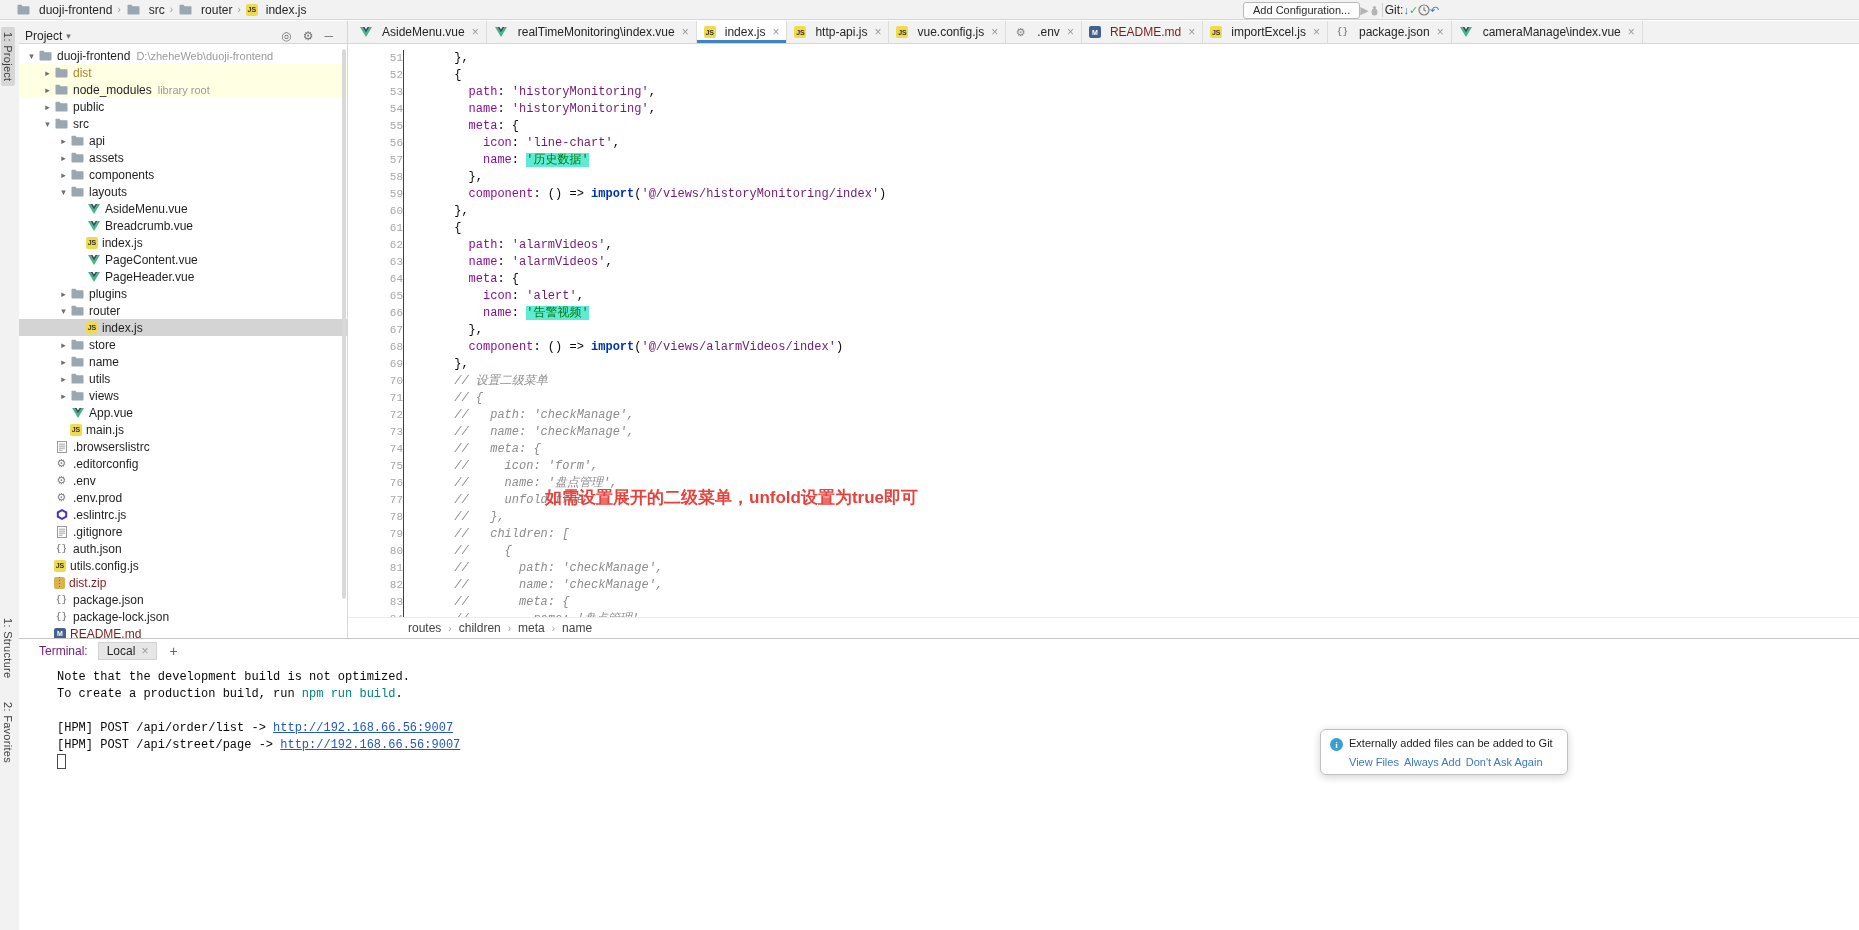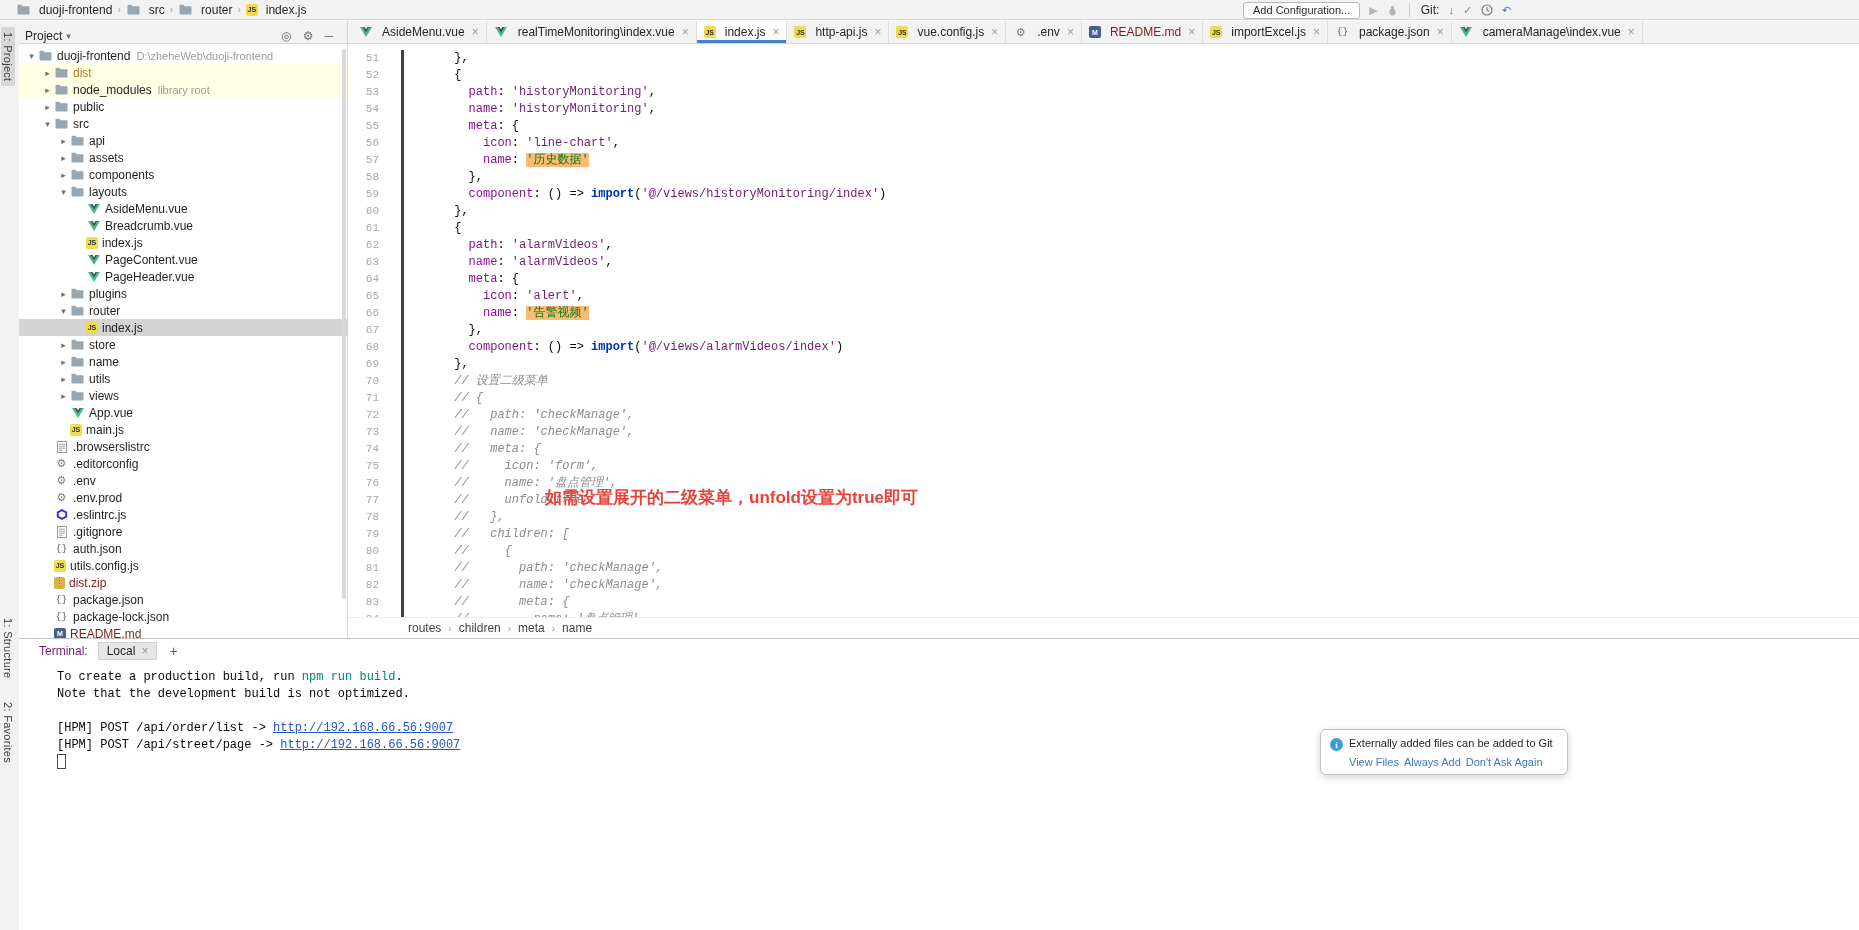--- a/index.html
+++ b/index.html
@@ -6,21 +6,21 @@
   body{width:1859px;height:930px;position:relative;overflow:hidden;background:#fff;
        font-family:"Liberation Sans",sans-serif;font-size:12px;color:#1f1f1f}
   #app{position:absolute;inset:0}
 
   
   #topbar{position:absolute;left:0;top:0;width:100%;height:20px;background:#f2f2f2;
           border-bottom:1px solid #d6d6d6;display:flex;align-items:center;padding-left:14px;box-sizing:border-box}
   #top-breadcrumb{display:flex;align-items:center}
   .bc-item{display:flex;align-items:center;gap:4px;color:#262626;padding:0 2px}
   .bc-sep{color:#9e9e9e;font-size:10px;margin:0 3px}
-  #top-actions{position:absolute;left:1243px;top:1px;display:flex;align-items:center;gap:9px;height:18px}
+  #top-actions{position:absolute;left:1243px;top:1px;display:flex;align-items:center;height:18px}
   #add-config{height:17px;padding:0 9px;background:#fdfdfd;border:1px solid #b9b9b9;border-radius:3px;
               font-size:11px;color:#2c2c2c;font-family:inherit}
   .tbi{font-size:11px;line-height:1;display:inline-flex;align-items:center}
   .dim{color:#b4b4b4}
   .blue{color:#3b6fc4}
   .green{color:#57a85c}
   .vsep{width:1px;height:14px;background:#cfcfcf;margin:0 2px}
   #git-label{color:#262626}
 
   
@@ -67,26 +67,26 @@
   #editor{position:absolute;left:348px;top:21px;right:0;height:617px;background:#fff}
   #tabbar{height:23px;background:#f2f2f2;border-bottom:1px solid #d6d6d6;display:flex;align-items:stretch;
           padding-left:3px;box-sizing:border-box}
   .tab{display:inline-flex;align-items:center;gap:5px;padding:0 7px;border-right:1px solid #dcdcdc;
        font-size:12px;color:#262626;box-sizing:border-box}
   .tab.active{background:#fff;box-shadow:inset 0 -3px 0 #4083c9}
   .tab .x{color:#9a9a9a;font-size:12px;margin-left:2px}
   #code{position:absolute;left:0;top:24px;right:0;height:573px;overflow:hidden;
         font-family:"Liberation Mono","DejaVu Sans Mono",monospace;font-size:12px;padding-top:5px;box-sizing:border-box}
   .code-line{display:flex;height:17px;line-height:17px}
-  .gut{width:56px;flex:none;text-align:right;box-sizing:border-box;padding-right:22px;
-       border-right:3px solid #404040;color:#a8a8a8;font-size:11px}
+  .gut{width:56px;flex:none;text-align:right;box-sizing:border-box;
+       border-right:1px solid #404040;color:#a8a8a8;font-size:11px}
   .ctext{white-space:pre;padding-left:7px}
   .tk-key{color:#871094}
   .tk-str{color:#701a75}
-  .tk-shl{color:#067d17;background:#fdba74}
+  .tk-shl{color:#067d17;background:#5eead4}
   .tk-kw{color:#0033b3;font-weight:bold}
   .tk-cmt{color:#8c8c8c;font-style:italic}
   .tk-pl{color:#080808}
   #ed-breadcrumb{position:absolute;left:0;bottom:0;right:0;height:20px;border-top:1px solid #ececec;
                  display:flex;align-items:center;padding-left:60px;gap:7px;color:#444;background:#fff}
   .ebc-sep{color:#9e9e9e;font-size:10px}
   #annotation{position:absolute;left:197px;top:465px;color:#e8413c;font-size:17px;font-weight:600;
               white-space:nowrap;z-index:5}
 
   
@@ -699,22 +699,22 @@
   <div id="terminal">
     <div id="term-header">
       <span id="term-label">Terminal:</span>
       <span class="term-tab">
         <span>Local</span>
         <span class="x">×</span>
       </span>
       <span class="term-plus">+</span>
     </div>
     <div id="term-body">
+        <div class="term-line"><span class="tk-pl">Note that the development build is not optimized.</span></div>
         <div class="term-line"><span class="tk-pl">To create a production build, run </span><span class="tk-cmd">npm run build</span><span class="tk-pl">.</span></div>
-        <div class="term-line"><span class="tk-pl">Note that the development build is not optimized.</span></div>
         <div class="term-line"></div>
         <div class="term-line"><span class="tk-pl">[HPM] POST /api/order/list -&gt; </span><span class="tk-link">http://192.168.66.56:9007</span></div>
         <div class="term-line"><span class="tk-pl">[HPM] POST /api/street/page -&gt; </span><span class="tk-link">http://192.168.66.56:9007</span></div>
         <div class="term-line"><span class="cursor"></span></div>
       </div>
   </div>
 
   <div id="notification">
     <div class="n-row1">
       <span class="info-i">i</span>

